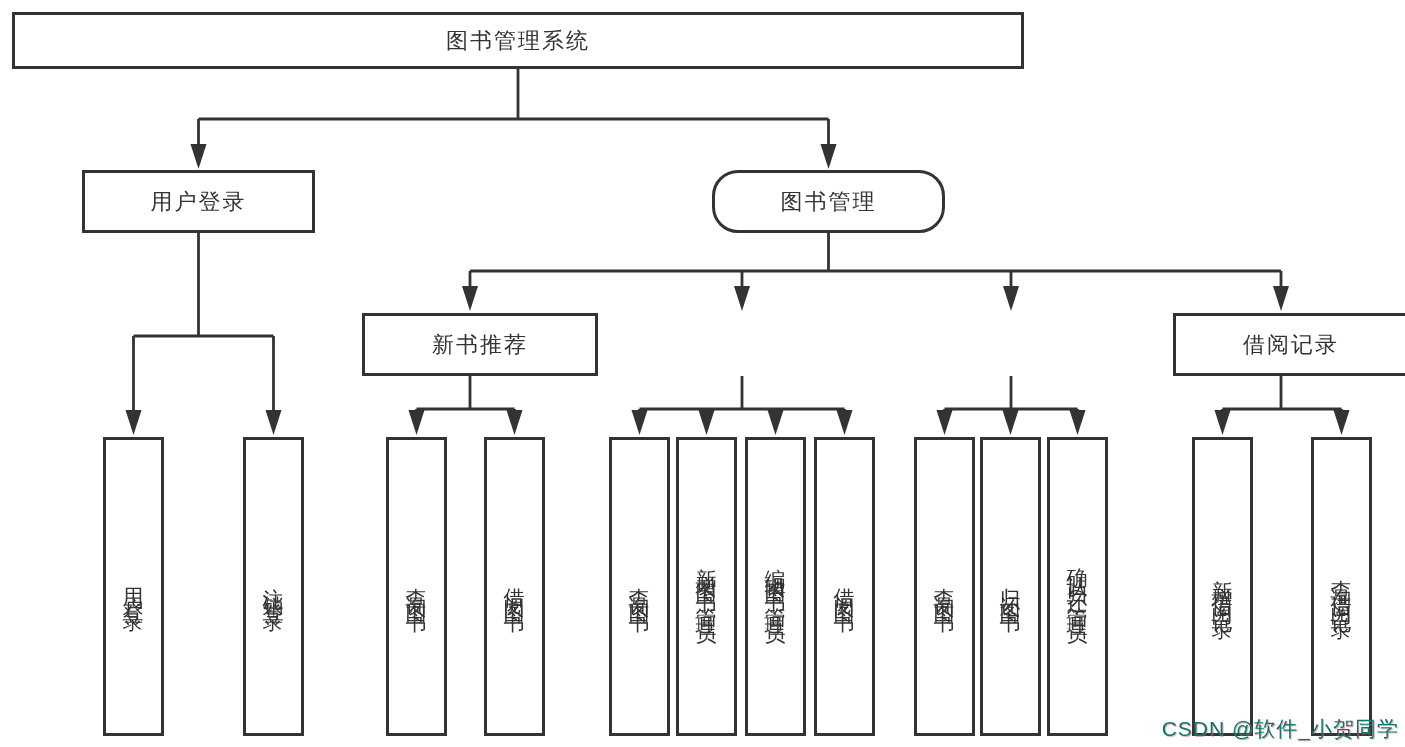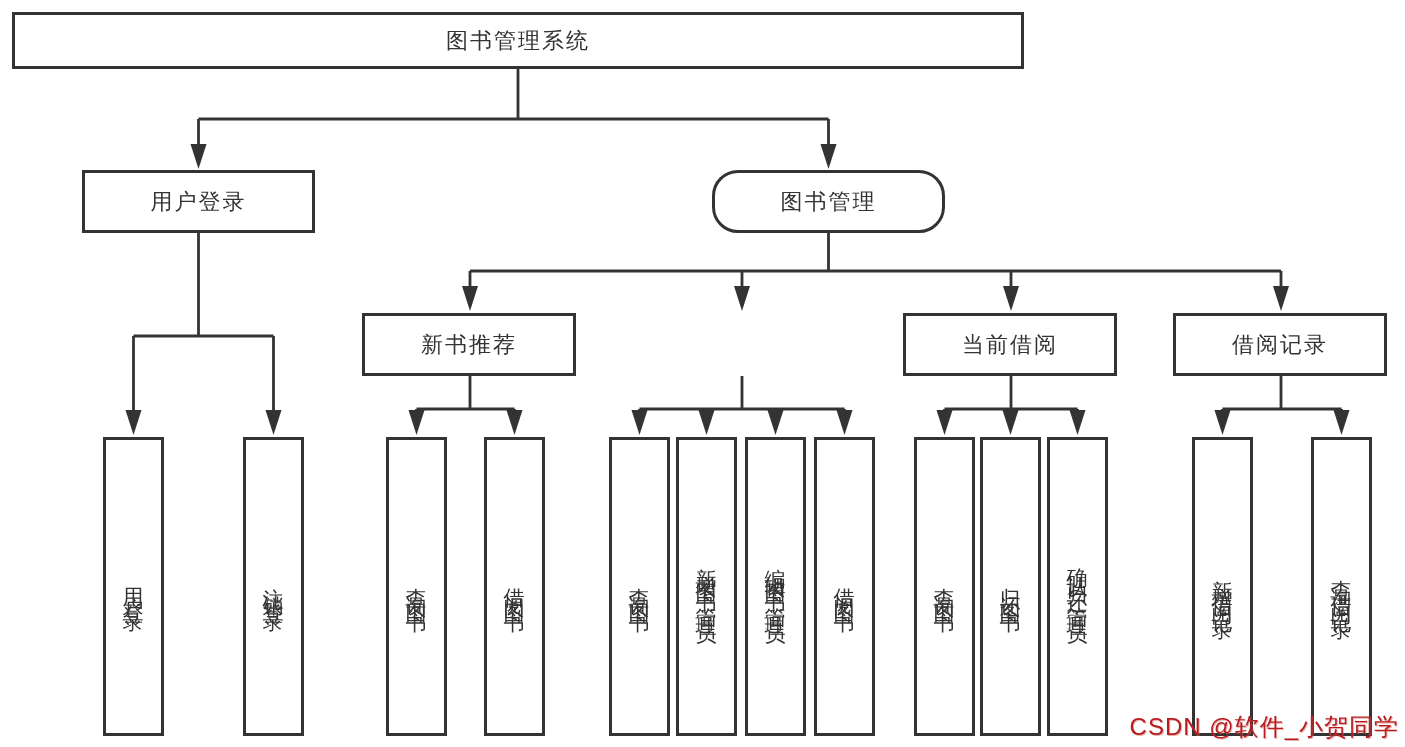--- a/index.html
+++ b/index.html
@@ -37,41 +37,41 @@
     white-space:nowrap;
     line-height:1;
   }
 
   .root  { left:12px;  top:12px;  width:1012px; height:57px; }
 
   .l2    { top:170px; width:233px; height:63px; }
   .l2a   { left:82px; }
   .l2b   { left:712px;border-radius:26px; }
 
-  .l3    { top:313px; width:214px; height:63px; }
+  .l3    { top:313px; width:236px; height:63px; }
   .l3a   { left:362px; }
   .l3b   { left:634px; }
   .l3c   { left:903px; }
   .l3d   { left:1173px; }
 
   .leaf  { top:437px; width:61px; height:299px; }
   .vlabel {
     writing-mode:vertical-rl;
     text-orientation:mixed;
     font-size:21px;
     line-height:1;
     letter-spacing:8px;
   }
 
   .watermark {
     position:absolute;
     right:6px;
     bottom:4px;
-    font-size:24px;
-    color:#b91c1c;
+    font-size:21px;
+    color:#0f766e;
     text-shadow:1px 1px 0 rgba(207,98,98,0.5);
     letter-spacing:1px;
     white-space:nowrap;
     z-index:5;
   }
 </style>
 </head>
 <body>
 
 <div class="canvas">
@@ -123,23 +123,20 @@
   <div class="node l2 l2a">
     <span class="hlabel">用户登录</span>
   </div>
   <div class="node l2 l2b">
     <span class="hlabel">图书管理</span>
   </div>
 
   <div class="node l3 l3a">
     <span class="hlabel">新书推荐</span>
   </div>
-  <div class="node l3 l3c">
-    <span class="hlabel">当前借阅</span>
-  </div>
   <div class="node l3 l3d">
     <span class="hlabel">借阅记录</span>
   </div>
 
   <div class="node leaf" style="left:103px">
     <span class="vlabel">用户登录</span>
   </div>
   <div class="node leaf" style="left:243px">
     <span class="vlabel">注销登录</span>
   </div>

